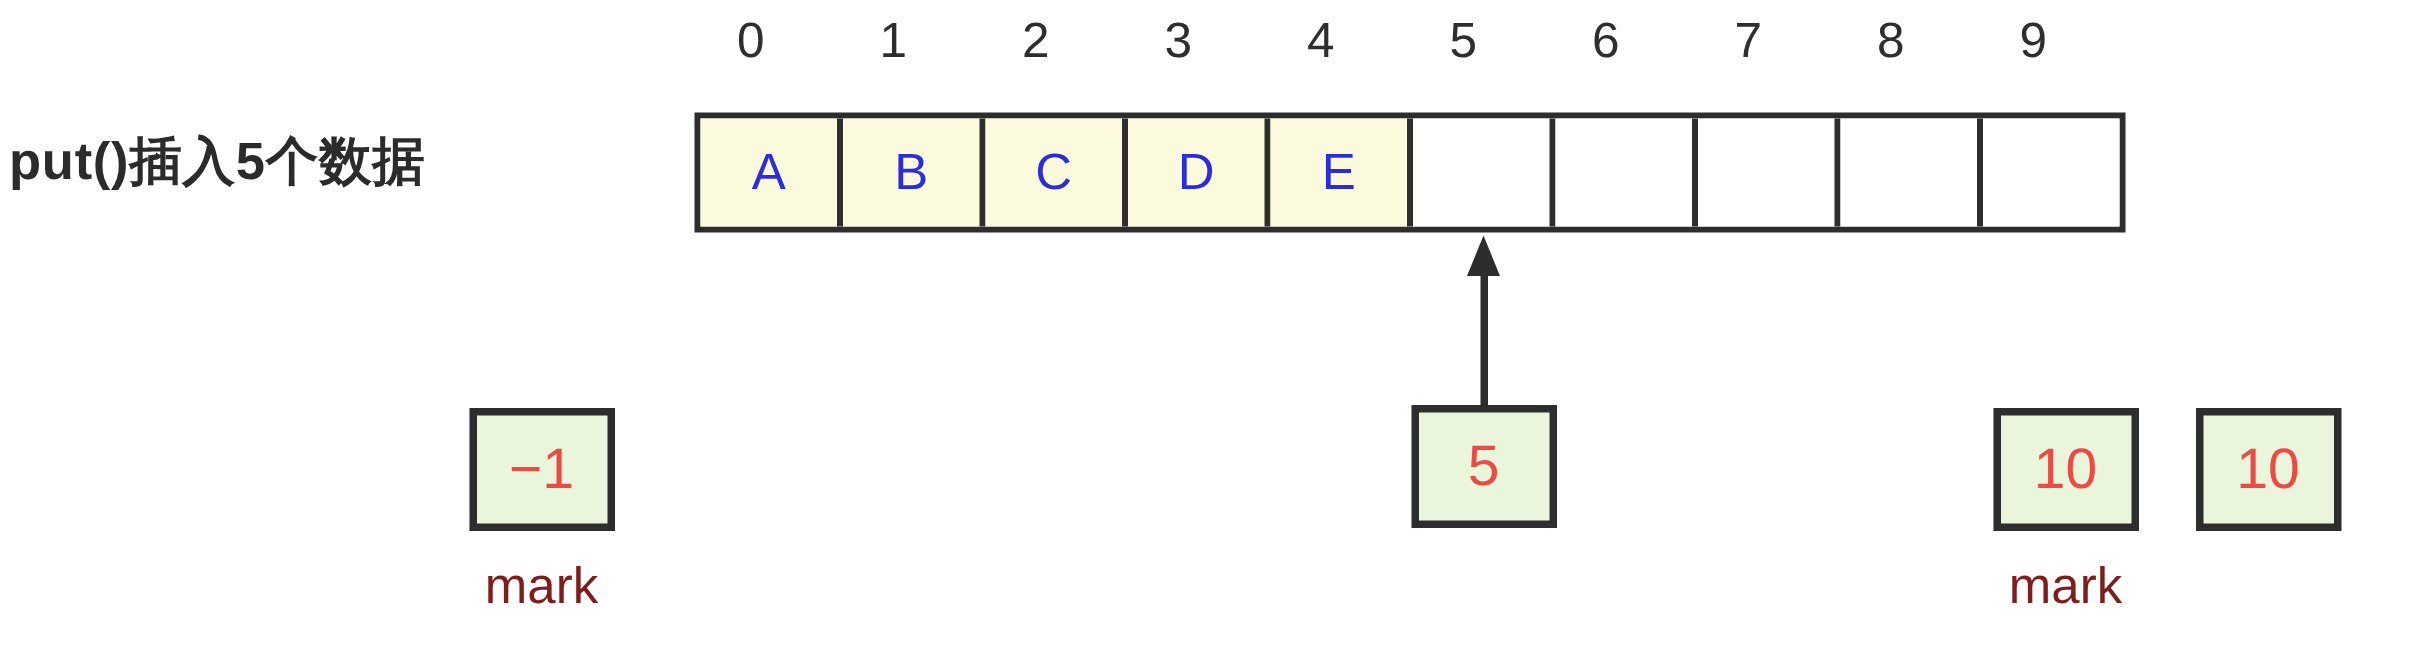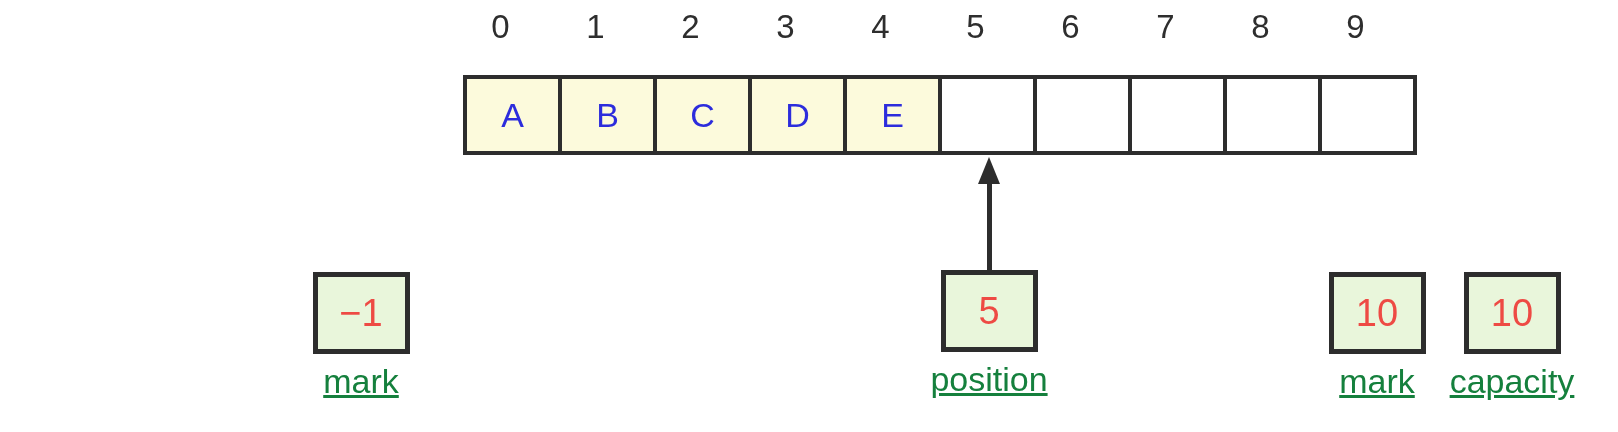--- a/index.html
+++ b/index.html
@@ -43,32 +43,33 @@
     position:absolute; left:987px; top:181px; width:5px; height:91px; background:#2d2d2d;
   }
 
   
   .marker { position:absolute; width:160px; display:flex; flex-direction:column; align-items:center; }
   .pbox {
     width:87px; height:72px; border:5px solid #2d2d2d; background:#e9f6db;
     display:flex; align-items:center; justify-content:center;
   }
   .pbox span { font-size:38px; font-weight:500; color:#ee4a44; }
-  .plabel { margin-top:9px; font-size:34px; color:#15803d; line-height:36px;text-decoration:underline; }
+  .plabel { margin-top:19px; font-size:34px; color:#7f1d1d; line-height:36px; }
 
   .marker.mark     { left:281px;  top:272px; }
   .marker.position { left:909px;  top:270px; }
   .marker.limit    { left:1297px; top:272px; }
   .marker.capacity { left:1432px; top:272px; }
 </style>
 </head>
 <body>
 
 <div class="canvas">
 
+  <div class="annotation">put()插入5个数据</div>
 
   <div class="index-row">
     <span>0</span>
     <span>1</span>
     <span>2</span>
     <span>3</span>
     <span>4</span>
     <span>5</span>
     <span>6</span>
     <span>7</span>
@@ -96,30 +97,28 @@
     <div class="pbox">
       <span>−1</span>
     </div>
     <div class="plabel">mark</div>
   </div>
 
   <div class="marker position">
     <div class="pbox">
       <span>5</span>
     </div>
-    <div class="plabel">position</div>
   </div>
 
   <div class="marker limit">
     <div class="pbox">
       <span>10</span>
     </div>
     <div class="plabel">mark</div>
   </div>
 
   <div class="marker capacity">
     <div class="pbox">
       <span>10</span>
     </div>
-    <div class="plabel">capacity</div>
   </div>
 
 </div>
 
 </body></html>

